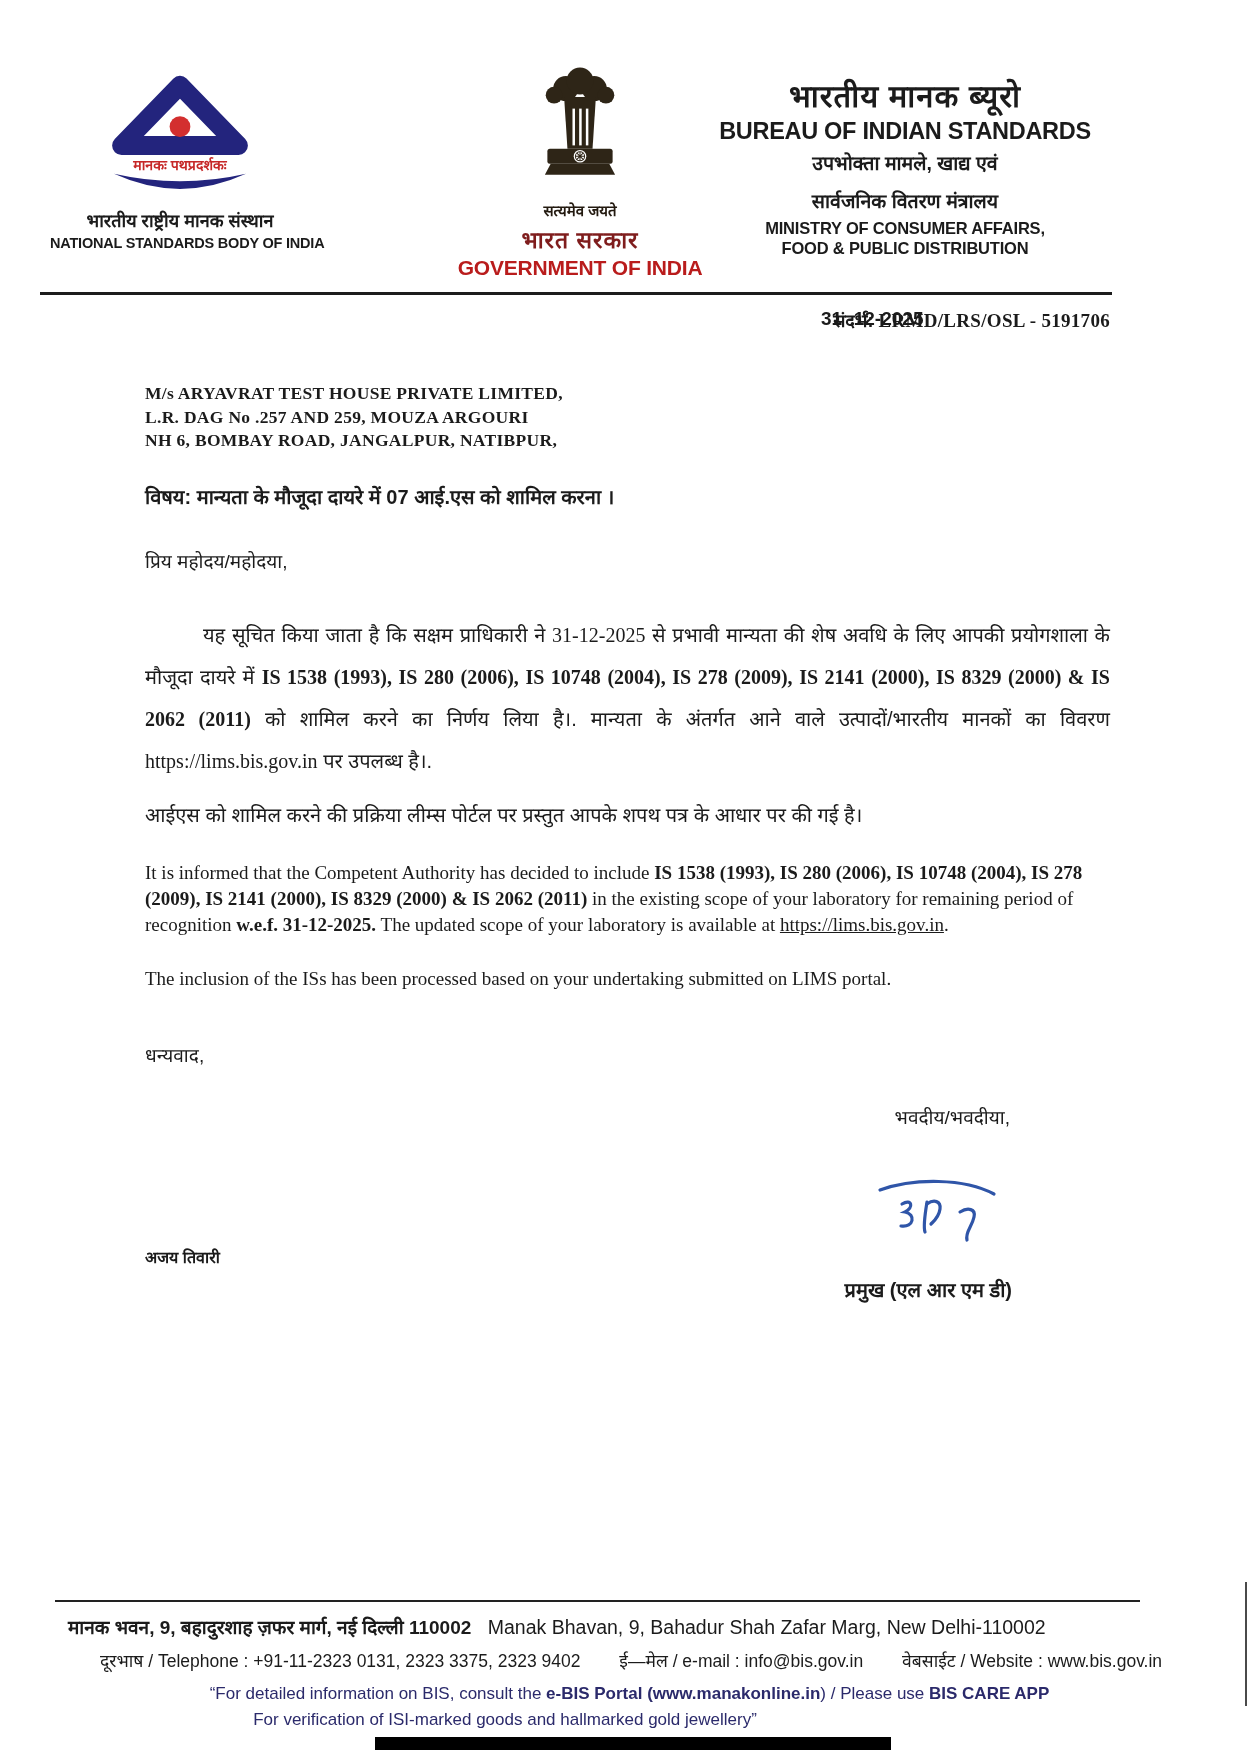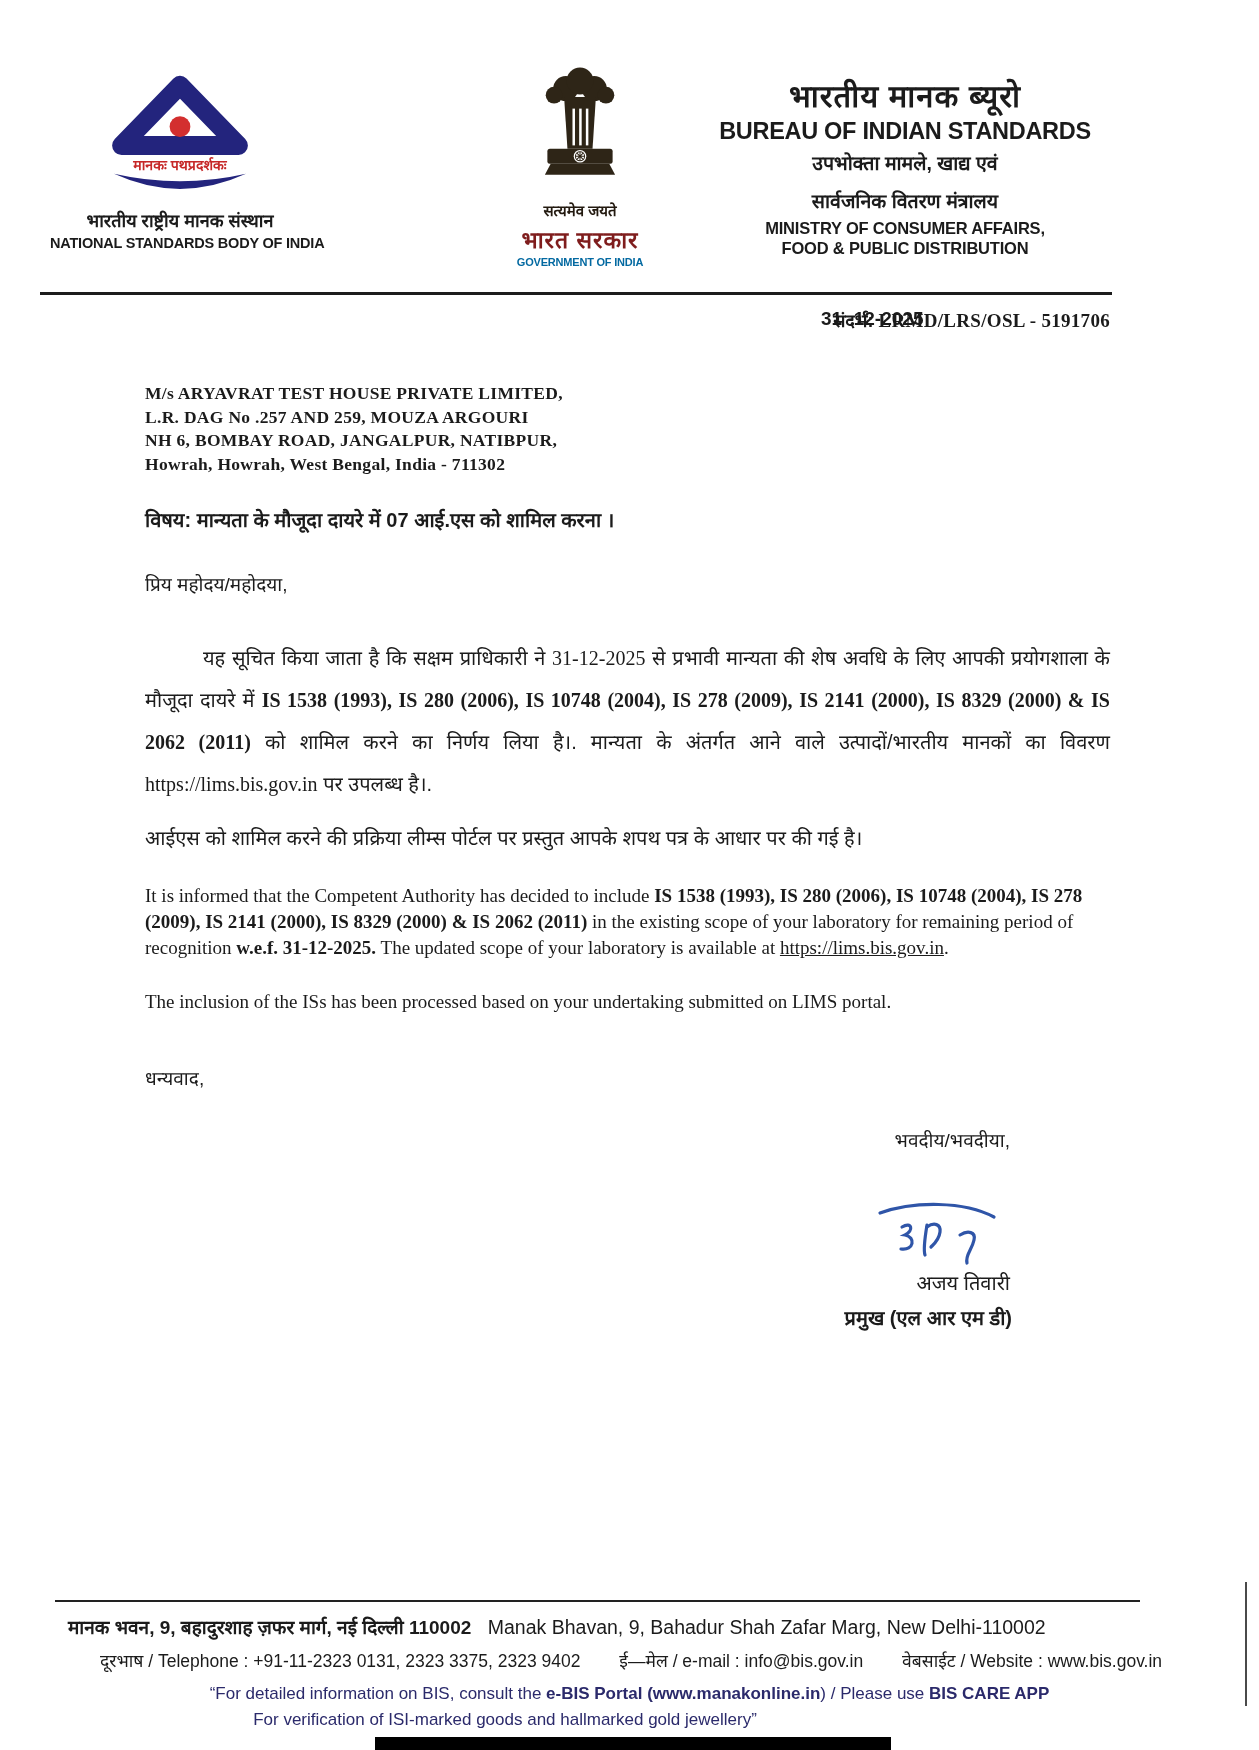--- a/index.html
+++ b/index.html
@@ -14,21 +14,21 @@
   }
   
   .header{position:absolute;top:0;left:0;width:100%;height:300px;}
   .logo-block{position:absolute;left:50px;top:72px;width:260px;text-align:center;}
   .logo-block svg{display:block;margin:0 auto;}
   .org-hindi{font-size:18px;font-weight:600;margin-top:4px;white-space:nowrap;}
   .org-english{font-size:14.5px;font-weight:700;margin-top:3px;white-space:nowrap;letter-spacing:-0.2px;}
   .emblem-block{position:absolute;left:445px;top:60px;width:270px;text-align:center;}
   .motto{font-size:15px;font-weight:600;color:#231a10;margin-top:2px;}
   .govt-hindi{font-size:23px;font-weight:700;color:#7f1d1d;margin-top:3px;letter-spacing:1px;}
-  .govt-english{font-size:11px;font-weight:700;color:#0369a1;margin-top:1px;letter-spacing:-0.2px;}
+  .govt-english{font-size:21px;font-weight:700;color:#b91c1c;margin-top:1px;letter-spacing:-0.2px;}
   .ministry-block{position:absolute;left:690px;top:74px;width:430px;text-align:center;}
   .bureau-hindi{font-size:31px;font-weight:700;letter-spacing:1px;white-space:nowrap;}
   .bureau-english{font-size:23.5px;font-weight:700;margin-top:2px;white-space:nowrap;letter-spacing:-0.3px;}
   .ministry-hindi{font-size:19.5px;font-weight:600;margin-top:4px;}
   .ministry-hindi.second{margin-top:11px;}
   .ministry-english{font-size:16.5px;font-weight:700;margin-top:5px;letter-spacing:-0.2px;}
   .ministry-english.second{margin-top:1px;}
   .header-rule{position:absolute;top:292px;left:40px;width:1072px;border-top:3px solid #1c1c1c;}
 
   
@@ -44,21 +44,21 @@
   .para.hindi1{margin-top:40px;line-height:42px;text-align:justify;text-indent:58px;}
   .para.hindi2{margin-top:16px;line-height:34px;text-align:justify;}
   .para.english{margin-top:28px;font-family:"Liberation Serif","DejaVu Serif",serif;font-size:19px;line-height:26px;}
   .para.english2{margin-top:28px;font-family:"Liberation Serif","DejaVu Serif",serif;font-size:19px;line-height:26px;}
   .seg-b{font-family:"Liberation Serif","DejaVu Serif",serif;font-weight:700;}
   .seg-serif{font-family:"Liberation Serif","DejaVu Serif",serif;}
   .seg-u{font-family:"Liberation Serif","DejaVu Serif",serif;text-decoration:underline;}
   .thanks{margin-top:50px;font-size:19px;}
   .regards{margin-top:36px;font-size:19px;text-align:right;padding-right:100px;}
   .sign-wrap{margin-top:44px;text-align:right;padding-right:108px;height:72px;}
-  .sign-name{font-size:20px;font-weight:400;text-align:right;padding-right:100px;}
+  .sign-name{font-size:16px;font-weight:700;text-align:left;padding-right:100px;}
   .sign-title{margin-top:8px;font-size:20px;font-weight:700;text-align:right;padding-right:98px;}
 
   
   .footer-rule{position:absolute;top:1600px;left:55px;width:1085px;border-top:2.5px solid #222;}
   .footer-row1{position:absolute;top:1614px;left:68px;width:1130px;white-space:nowrap;}
   .footer-row1 .f-hindi{font-size:19px;font-weight:700;}
   .footer-row1 .f-eng{font-size:19.5px;margin-left:12px;}
   .footer-row2{position:absolute;top:1648px;left:100px;width:1100px;white-space:nowrap;font-size:17.5px;}
   .footer-row2 span{margin-right:34px;}
   .footer-navy1{position:absolute;top:1684px;left:0;width:1259px;text-align:center;font-size:17px;color:#2b2a6b;}
@@ -130,21 +130,20 @@
     <div class="ref-row">
       <span class="ref-label">संदर्भ:</span>
       <span class="ref-number">LRMD/LRS/OSL - 5191706</span>
       <span class="ref-date">31 -12-2025</span>
     </div>
 
     <div class="recipient">
       <div>M/s ARYAVRAT TEST HOUSE PRIVATE LIMITED,</div>
       <div>L.R. DAG No .257 AND 259, MOUZA ARGOURI</div>
       <div>NH 6, BOMBAY ROAD, JANGALPUR, NATIBPUR,</div>
-      <div>Howrah, Howrah, West Bengal, India - 711302</div>
     </div>
 
     <div class="subject">विषय: मान्यता के मौजूदा दायरे में 07 आई.एस को शामिल करना ।</div>
 
     <div class="salutation">प्रिय महोदय/महोदया,</div>
 
     <div class="para hindi1"><span>यह सूचित किया जाता है कि सक्षम प्राधिकारी ने </span><span class="seg-serif">31-12-2025</span><span> से प्रभावी मान्यता की शेष अवधि के लिए आपकी प्रयोगशाला के मौजूदा दायरे में </span><span class="seg-b">IS 1538 (1993), IS 280 (2006), IS 10748 (2004), IS 278 (2009), IS 2141 (2000), IS 8329 (2000) &amp; IS 2062 (2011)</span><span> को शामिल करने का निर्णय लिया है।. मान्यता के अंतर्गत आने वाले उत्पादों/भारतीय मानकों का विवरण </span><span class="seg-serif">https://lims.bis.gov.in</span><span> पर उपलब्ध है।.</span></div>
 
     <div class="para hindi2">आईएस को शामिल करने की प्रक्रिया लीम्स पोर्टल पर प्रस्तुत आपके शपथ पत्र के आधार पर की गई है।</div>
 

